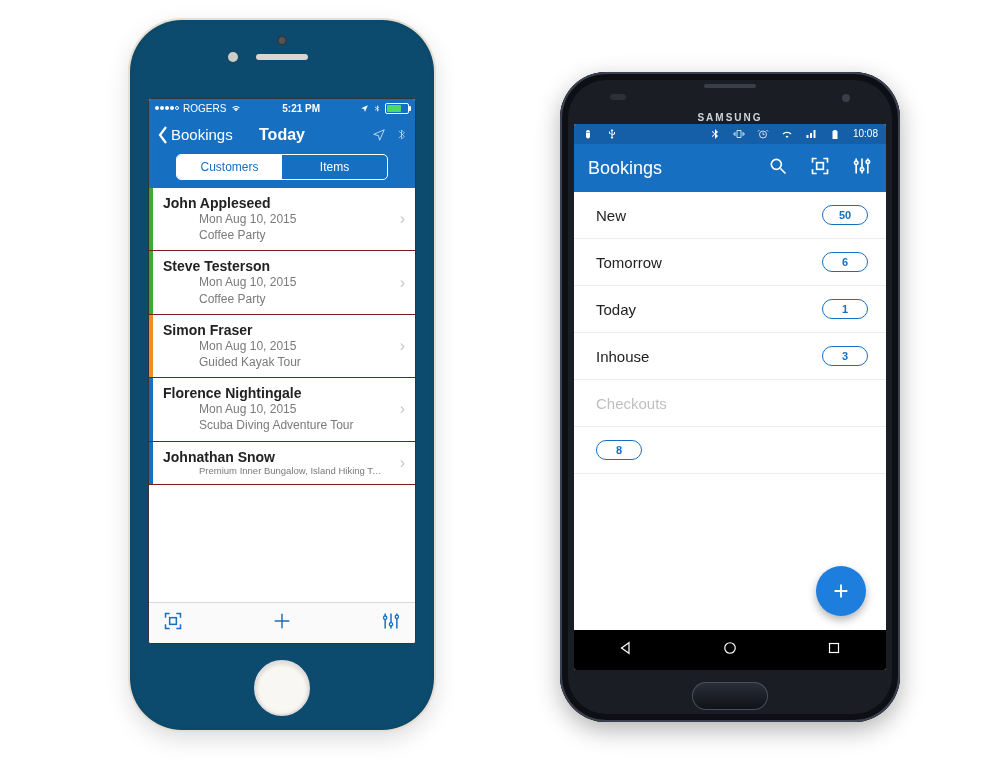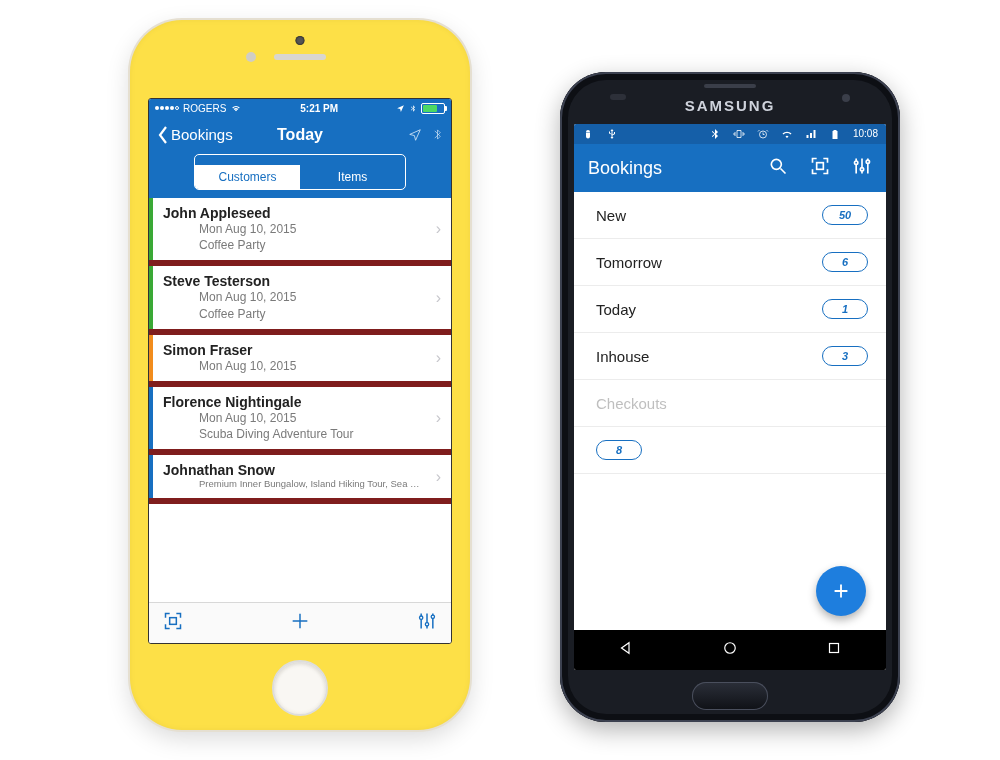--- a/index.html
+++ b/index.html
@@ -1,21 +1,21 @@
 <!DOCTYPE html>
 <html><head>
 <meta charset="utf-8">
 <style>
   html,body{margin:0;padding:0;font-family:-apple-system,Helvetica,Arial,sans-serif;background:#f5f5f5;}
   .stage{width:1000px;height:760px;position:relative;background:#fff;overflow:hidden;}
 
   
   .iphone{
-    position:absolute;left:130px;top:20px;width:340px;height:710px;
-    border-radius:52px;background:#fde047;
+    position:absolute;left:130px;top:20px;width:304px;height:710px;
+    border-radius:52px;background:#0c4a6e;
     box-shadow:0 0 0 2px #e5dfd1,0 8px 24px rgba(0,0,0,.15),inset 0 0 6px rgba(0,0,0,.05);
   }
   .iphone .speaker{position:absolute;top:34px;left:50%;transform:translateX(-50%);width:52px;height:6px;border-radius:3px;background:#d9d6cf;}
   .iphone .camera{position:absolute;top:32px;left:50%;margin-left:-54px;width:10px;height:10px;border-radius:50%;background:#d0cdc5;}
   .iphone .sensor{position:absolute;top:16px;left:50%;transform:translateX(-50%);width:9px;height:9px;border-radius:50%;background:#555;box-shadow:inset 0 0 2px #000;}
   .iphone .home{position:absolute;bottom:14px;left:50%;transform:translateX(-50%);width:52px;height:52px;border-radius:50%;border:2px solid #ddd;background:radial-gradient(circle,#f9f7f3 60%,#e9e4d6 100%);box-shadow:inset 0 2px 4px rgba(0,0,0,.1);}
 
   .iphone .screen{
     position:absolute;left:18px;right:18px;top:78px;bottom:86px;
     border:1px solid #333;border-radius:3px;background:#fff;overflow:hidden;
@@ -30,42 +30,42 @@
   .batt{width:22px;height:9px;border:1px solid #fff;border-radius:2px;position:relative;}
   .batt::after{content:"";position:absolute;right:-3px;top:2px;width:2px;height:5px;background:#fff;border-radius:0 1px 1px 0;}
   .batt .fill{position:absolute;left:1px;top:1px;bottom:1px;width:65%;background:#4cd964;border-radius:1px;}
 
   .ios-nav{background:#176fc1;color:#fff;}
   .ios-nav .row1{display:flex;align-items:center;height:35px;padding:0 8px;position:relative;}
   .ios-nav .back{display:flex;align-items:center;gap:2px;font-size:15px;}
   .ios-nav .title{position:absolute;left:0;right:0;text-align:center;font-size:16px;font-weight:600;pointer-events:none;}
   .ios-nav .navicons{margin-left:auto;display:flex;gap:10px;align-items:center;color:#cfe4f6;font-size:12px;}
   .ios-seg{display:flex;margin:2px auto 8px;width:210px;border:1px solid #fff;border-radius:5px;overflow:hidden;font-size:12px;}
-  .ios-seg .seg{flex:1;text-align:center;padding:5px 12px;color:#fff;margin-top:10px;}
+  .ios-seg .seg{flex:1;text-align:center;padding:5px 12px;color:#fff;}
   .ios-seg .seg.active{background:#fff;color:#176fc1;}
 
   .ios-list{flex:1;overflow:auto;background:#fff;}
-  .ios-row{display:flex;align-items:stretch;border-bottom:6px solid #7f1d1d;}
+  .ios-row{display:flex;align-items:stretch;border-bottom:1px solid #7f1d1d;}
   .ios-row .bar{width:4px;}
   .ios-row .content{flex:1;padding:7px 6px 7px 10px;min-width:0;}
   .ios-row .name{font-size:14px;font-weight:600;color:#222;}
   .ios-row .date,.ios-row .sub{font-size:12px;color:#7a7a7a;line-height:1.35;margin-left:36px;}
   .ios-row .chev{align-self:center;color:#c7c7cc;font-size:16px;padding:0 10px;}
   .ios-row.small .date{font-size:9.5px;}
   .ios-row.small .sub{font-size:9.5px;white-space:nowrap;overflow:hidden;text-overflow:ellipsis;}
 
   .ios-toolbar{height:40px;border-top:1px solid #d8d8d8;display:flex;align-items:center;justify-content:space-between;padding:0 14px;color:#176fc1;background:#fafafa;}
 
   
   .samsung{
     position:absolute;left:560px;top:72px;width:340px;height:650px;
     border-radius:46px;background:#1a1d24;
     box-shadow:inset 0 0 0 2px #3c4150,inset 0 0 0 8px #0d0f14,0 8px 24px rgba(0,0,0,.3);
   }
-  .samsung .brand{position:absolute;top:25px;left:0;right:0;text-align:center;color:#cfd3dc;font-size:15px;letter-spacing:2px;font-weight:600;}
+  .samsung .brand{position:absolute;top:40px;left:0;right:0;text-align:center;color:#cfd3dc;font-size:10px;letter-spacing:2px;font-weight:600;}
   .samsung .speaker2{position:absolute;top:12px;left:50%;transform:translateX(-50%);width:52px;height:4px;border-radius:2px;background:#3a3e49;}
   .samsung .cam2{position:absolute;top:22px;right:50px;width:8px;height:8px;border-radius:50%;background:#3a3e49;}
   .samsung .sens2{position:absolute;top:22px;left:50px;width:16px;height:6px;border-radius:3px;background:#2d3039;}
   .samsung .homebtn{position:absolute;bottom:12px;left:50%;transform:translateX(-50%);width:76px;height:28px;border-radius:14px;background:linear-gradient(#2b2f39,#0f1116);box-shadow:inset 0 0 0 1px #4a4f5d;}
 
   .samsung .screen{
     position:absolute;left:14px;right:14px;top:52px;bottom:52px;border-radius:2px;background:#fff;overflow:hidden;display:flex;flex-direction:column;
   }
 
   .and-status{background:#155fa8;color:#fff;height:20px;font-size:10px;display:flex;align-items:center;justify-content:space-between;padding:0 8px;}
@@ -74,21 +74,21 @@
 
   .and-app{background:#176fc1;color:#fff;height:48px;display:flex;align-items:center;padding:0 14px;gap:18px;}
   .and-app .ttl{font-size:18px;font-weight:500;flex:1;}
   .and-icos{display:flex;gap:22px;align-items:center;}
   .and-icos svg{width:20px;height:20px;stroke:#fff;fill:none;}
 
   .and-list{flex:1;background:#fff;overflow:auto;}
   .and-row{display:flex;align-items:center;height:46px;padding:0 18px 0 22px;border-bottom:1px solid #ececec;font-size:15px;color:#222;}
   .and-row.disabled{color:#bfbfbf;}
   .and-row .lbl{flex:1;}
-  .pill{min-width:28px;padding:0 8px;height:18px;border:1.5px solid #176fc1;color:#176fc1;border-radius:10px;font-size:11px;display:inline-flex;align-items:center;justify-content:center;font-weight:600;font-style:italic;}
+  .pill{min-width:28px;padding:0 8px;height:18px;border:1.5px solid #176fc1;color:#176fc1;border-radius:10px;font-size:11px;display:inline-flex;align-items:center;justify-content:center;font-weight:600;}
 
   .fab{position:absolute;right:20px;bottom:54px;width:50px;height:50px;border-radius:50%;background:#1e7ede;box-shadow:0 4px 8px rgba(0,0,0,.3);display:flex;align-items:center;justify-content:center;}
   .fab svg{stroke:#fff;}
 
   .and-nav{height:40px;background:#000;display:flex;align-items:center;justify-content:space-around;}
   .and-nav svg{width:18px;height:18px;stroke:#fff;fill:none;}
 
   .chevron-svg{width:12px;height:20px;}
 </style>
 </head>
@@ -172,20 +172,21 @@
               <div class="date">Mon Aug 10, 2015</div>
               <div class="sub">Coffee Party</div>
             </div>
             <div class="chev">›</div>
           </div>
           <div class="ios-row">
             <div class="bar" style="background:#f28c1c"></div>
             <div class="content">
               <div class="name">Simon Fraser</div>
               <div class="date">Mon Aug 10, 2015</div>
+              <div class="sub">Guided Kayak Tour</div>
             </div>
             <div class="chev">›</div>
           </div>
           <div class="ios-row">
             <div class="bar" style="background:#176fc1"></div>
             <div class="content">
               <div class="name">Florence Nightingale</div>
               <div class="date">Mon Aug 10, 2015</div>
               <div class="sub">Scuba Diving Adventure Tour</div>
             </div>

